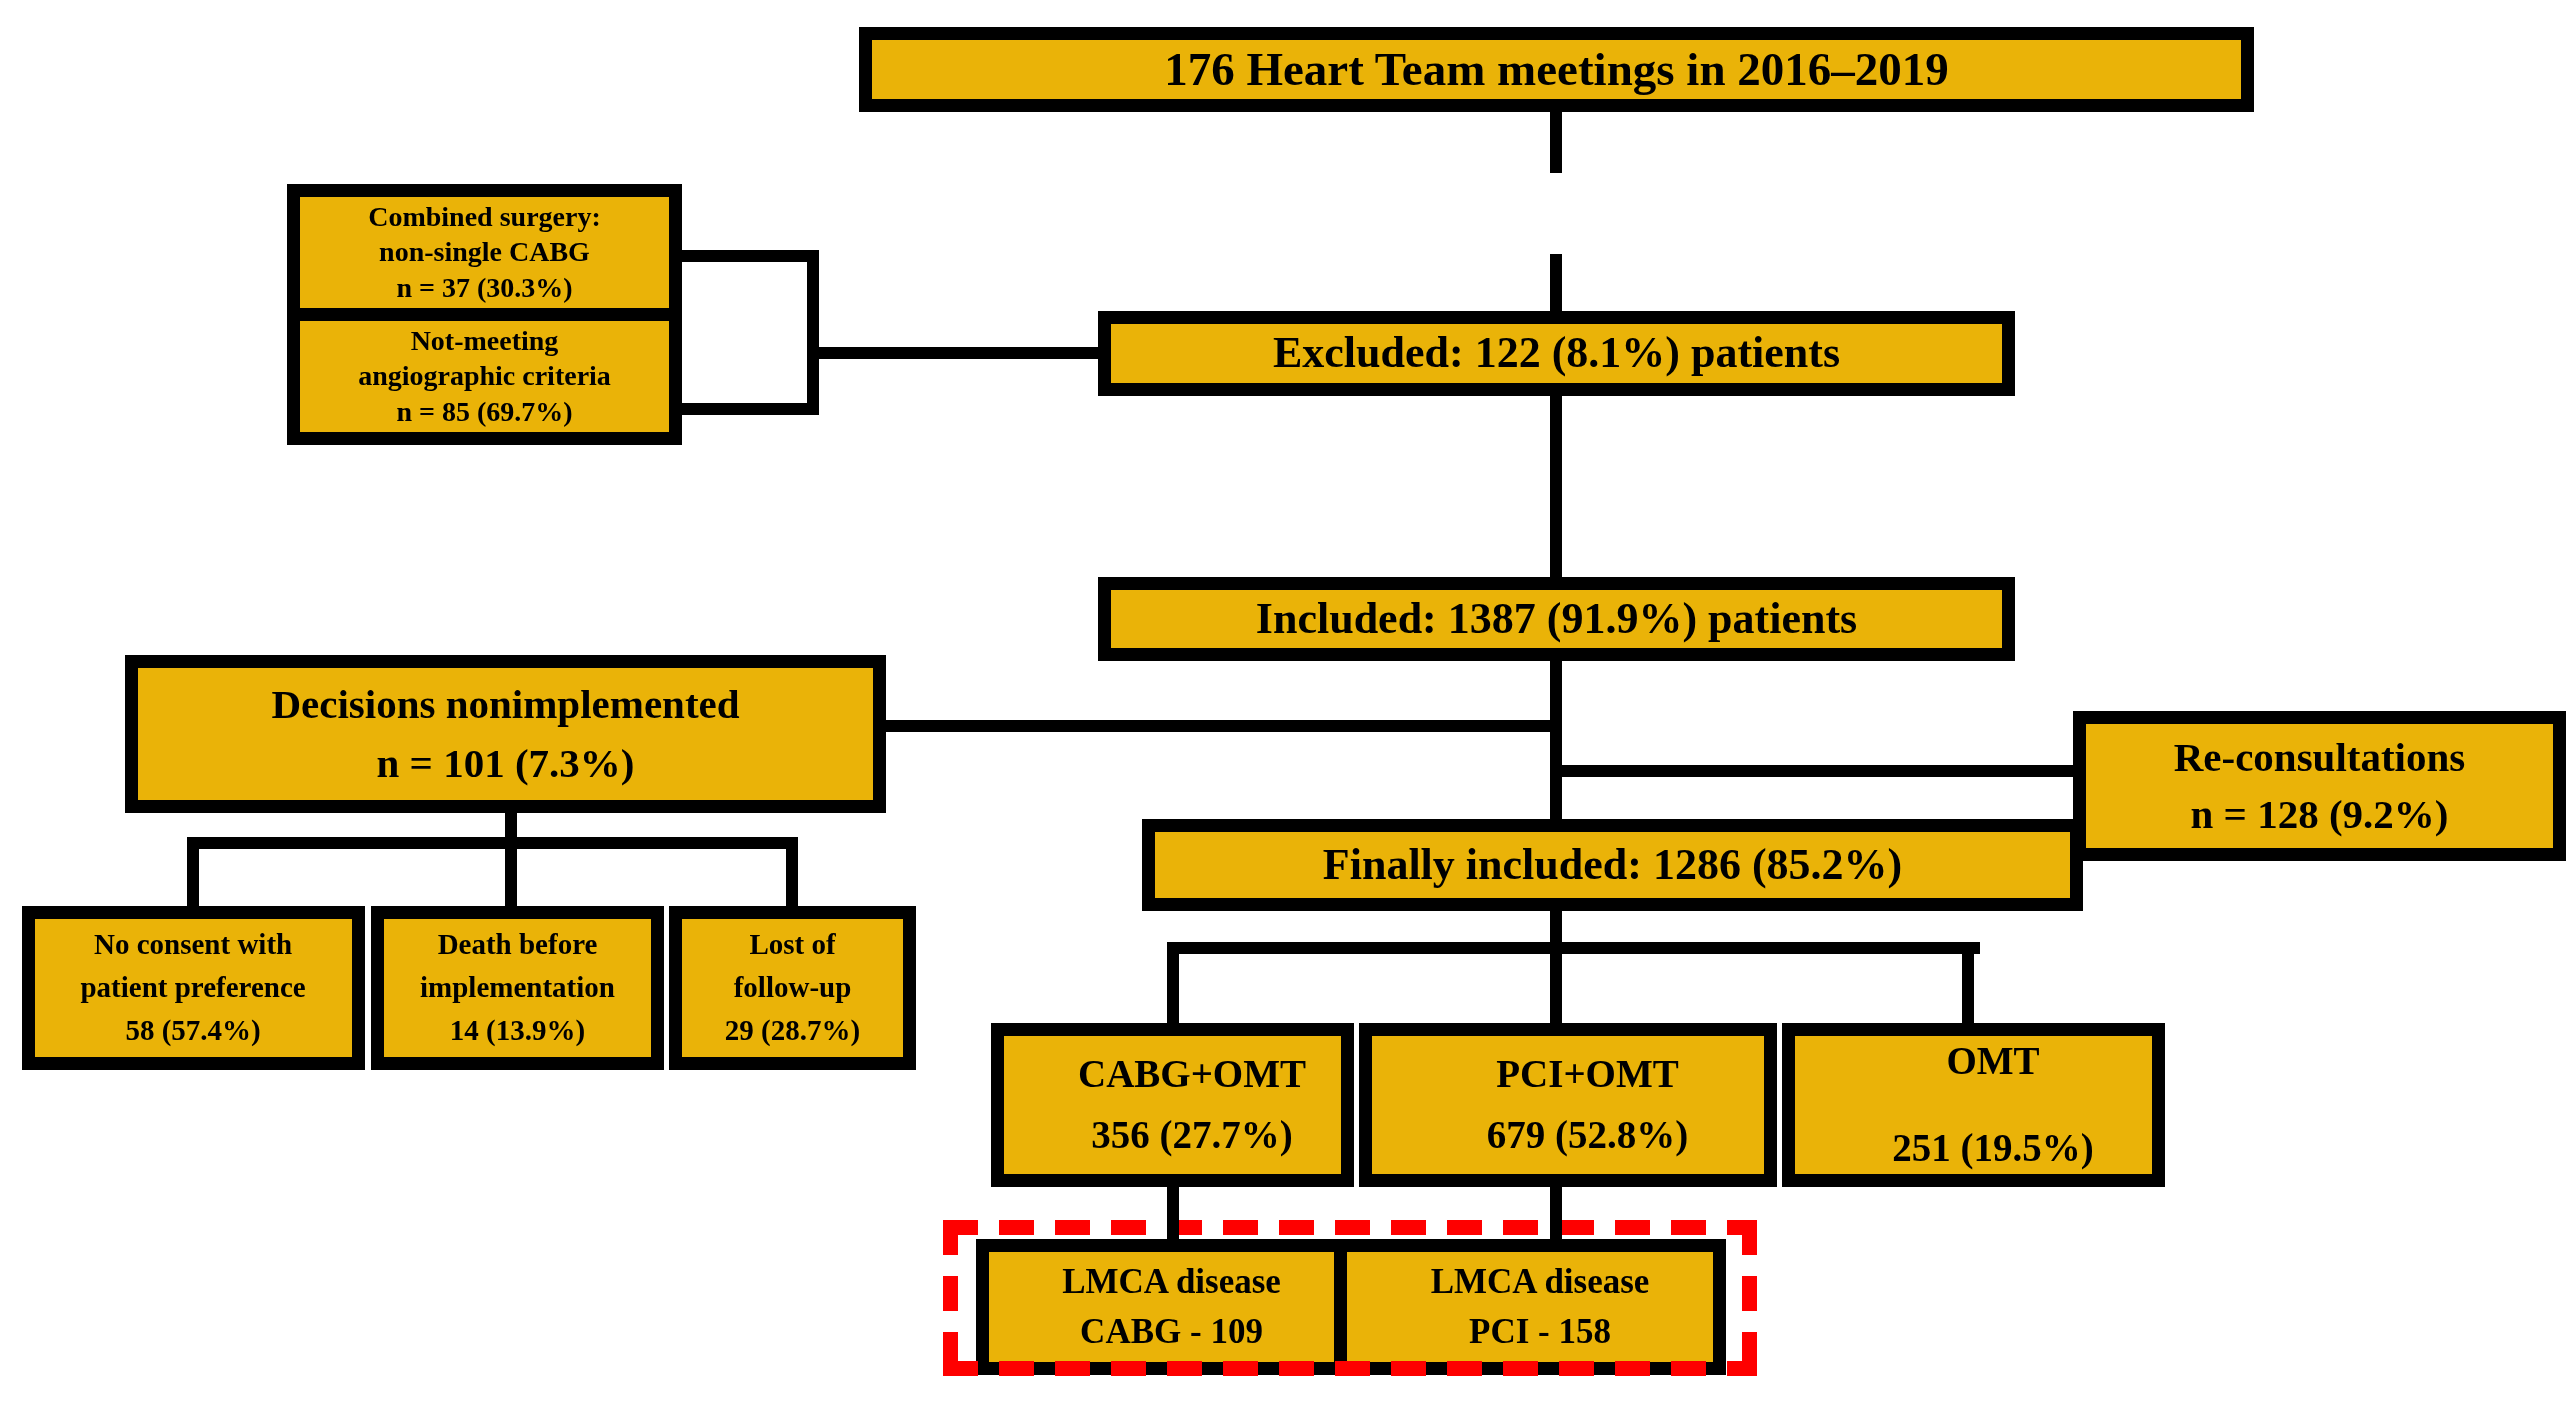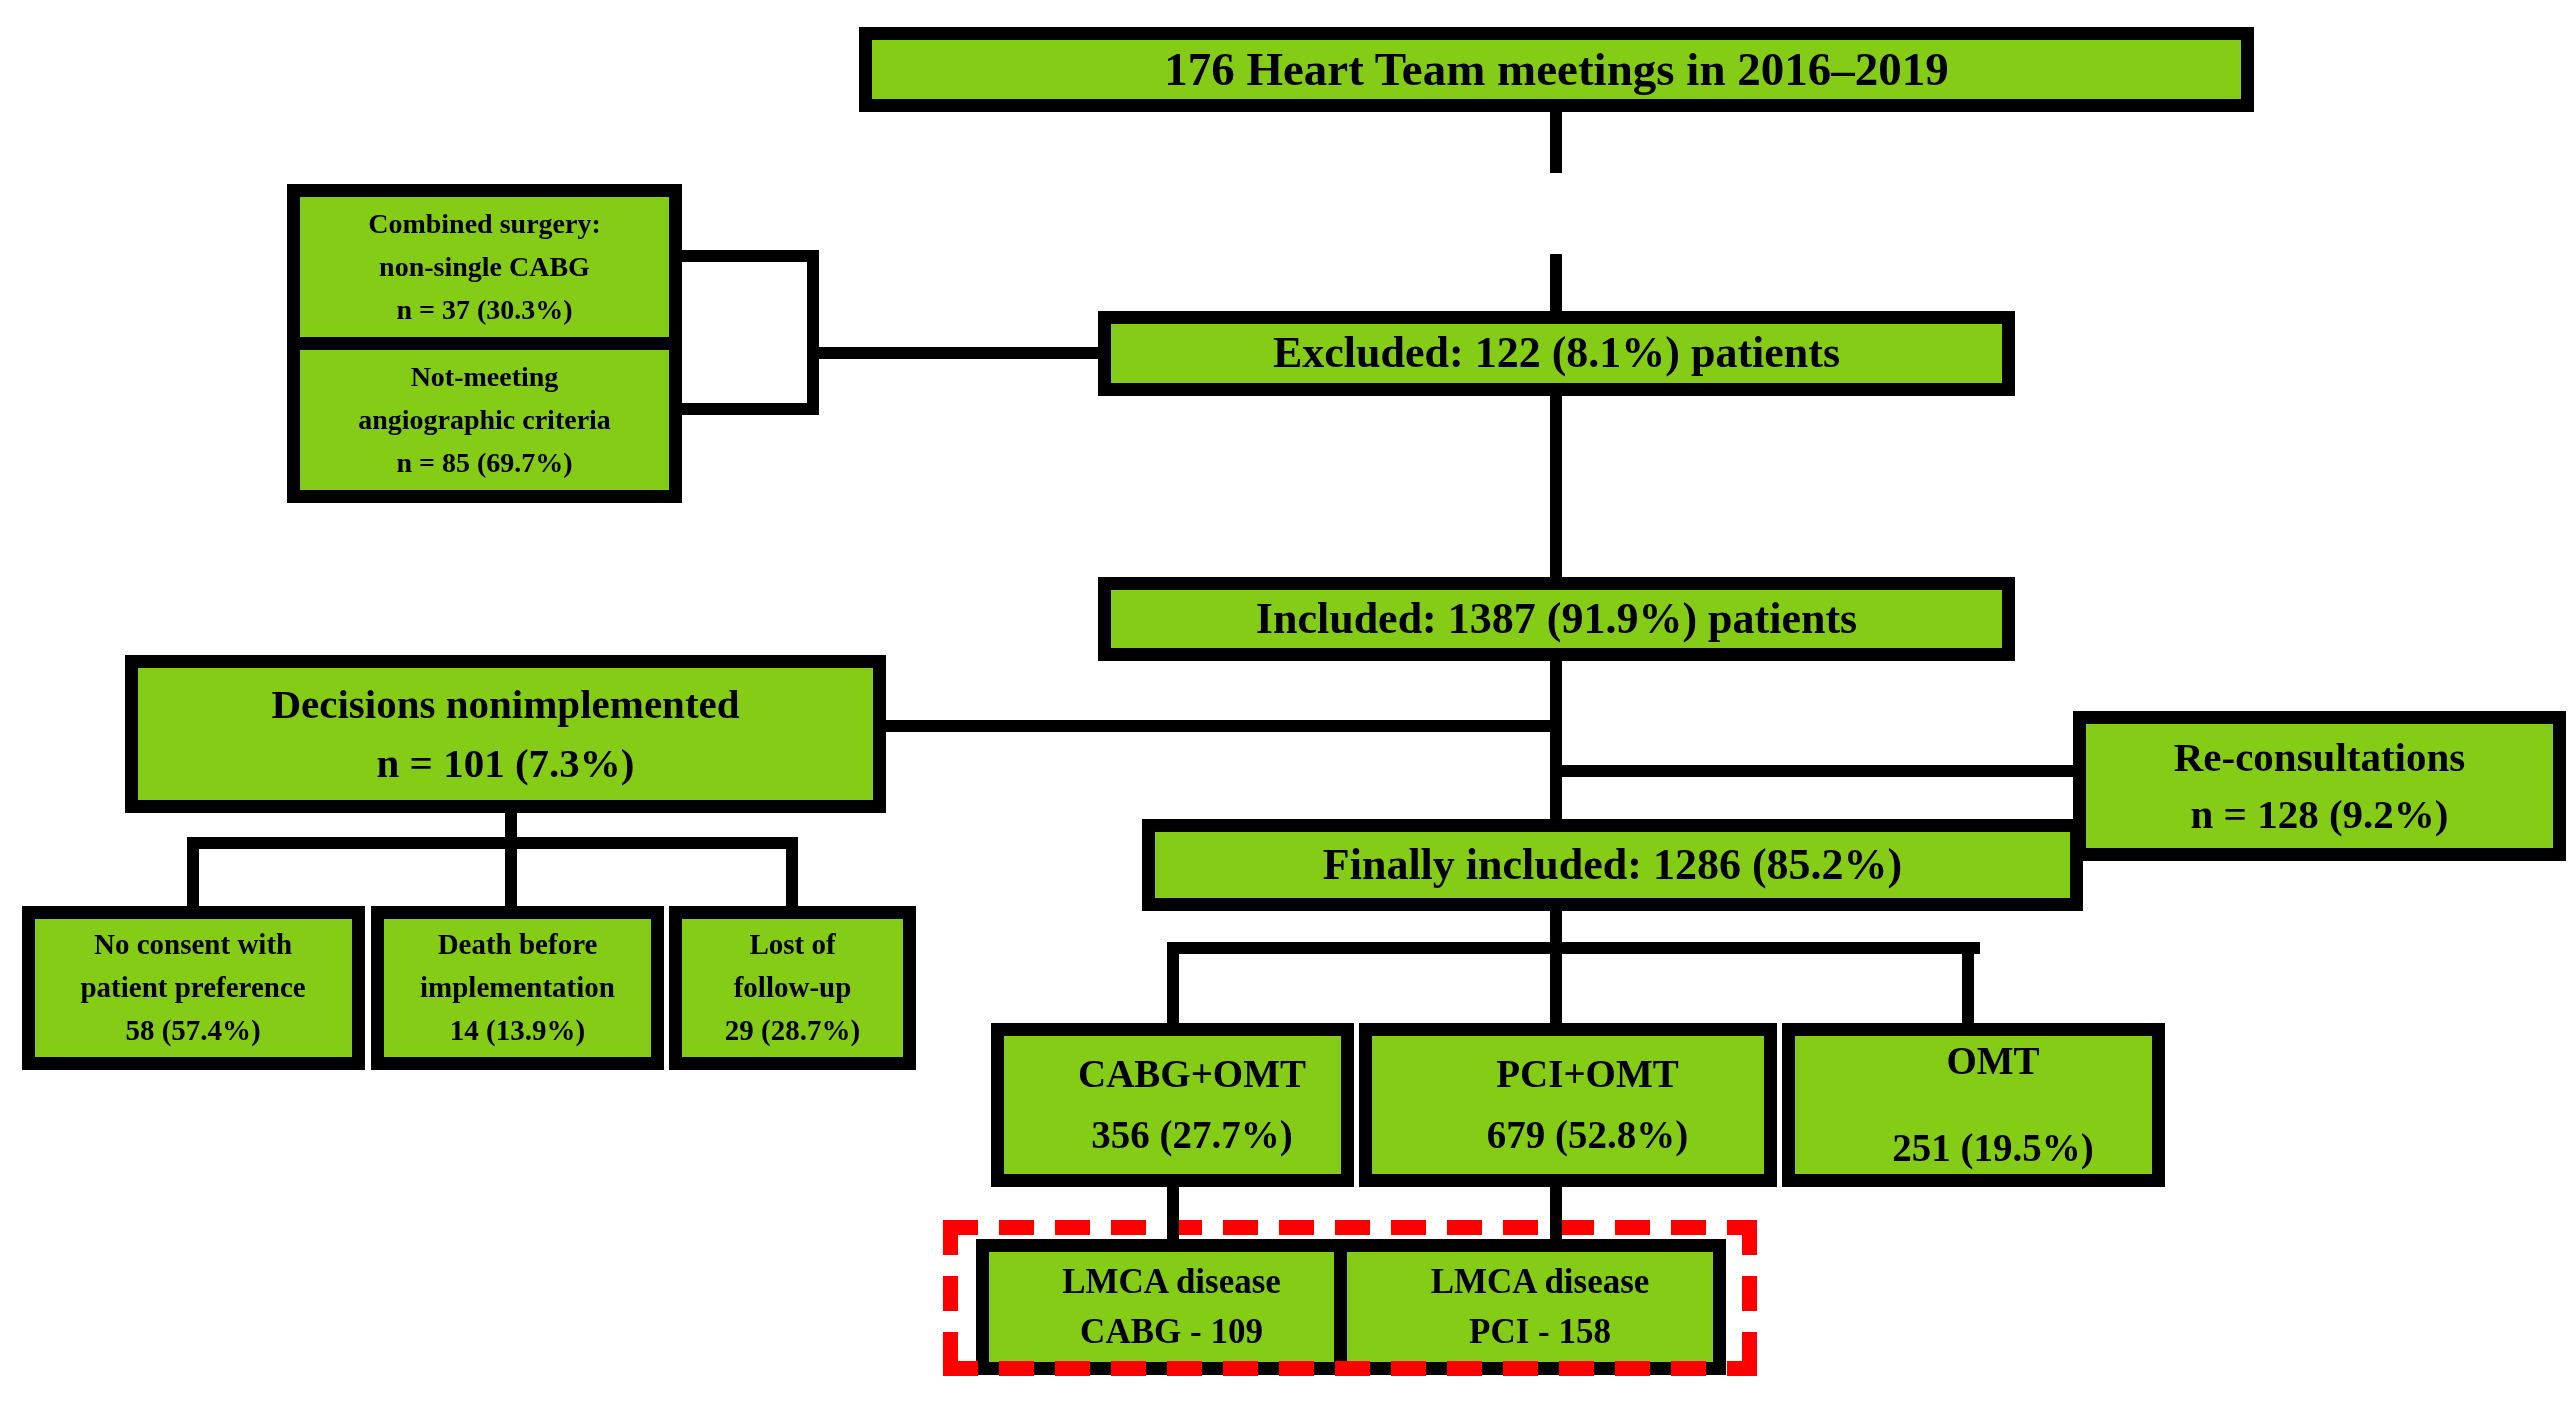--- a/index.html
+++ b/index.html
@@ -9,21 +9,21 @@
     background:#ffffff;
     font-family:"Liberation Serif","DejaVu Serif",serif;
     font-weight:bold;
     color:#000000;
     overflow:hidden;
   }
   .box{
     position:absolute;
     box-sizing:border-box;
     border:13px solid #000000;
-    background:#84cc16;
+    background:#eab308;
     display:flex;flex-direction:column;
     align-items:center;justify-content:center;
     text-align:center;
     line-height:1.15;
     z-index:2;
   }
   .box.multi{justify-content:space-evenly;}
   .box span{display:block;white-space:nowrap;}
   .line{position:absolute;background:#000000;z-index:4;}
   .cellwrap{display:flex;flex-direction:column;width:100%;height:100%;}
@@ -56,21 +56,21 @@
   </div>
 
   <div class="box f-main" style="left:1098px;top:577px;width:917px;height:84px;">
     <span>Included: 1387 (91.9%) patients</span>
   </div>
 
   <div class="box f-main" style="left:1142px;top:819px;width:941px;height:92px;align-items:center;">
     <span>Finally included: 1286 (85.2%)</span>
   </div>
 
-  <div class="box f-pair" style="left:287px;top:184px;width:395px;height:319px;padding:0;">
+  <div class="box f-pair" style="left:287px;top:184px;width:395px;height:261px;padding:0;">
     <div class="cellwrap">
       <div class="cell">
         <span>Combined surgery:</span>
         <span>non-single CABG</span>
         <span>n = 37 (30.3%)</span>
       </div>
       <div class="divider"></div>
       <div class="cell">
         <span>Not-meeting</span>
         <span>angiographic criteria</span>

